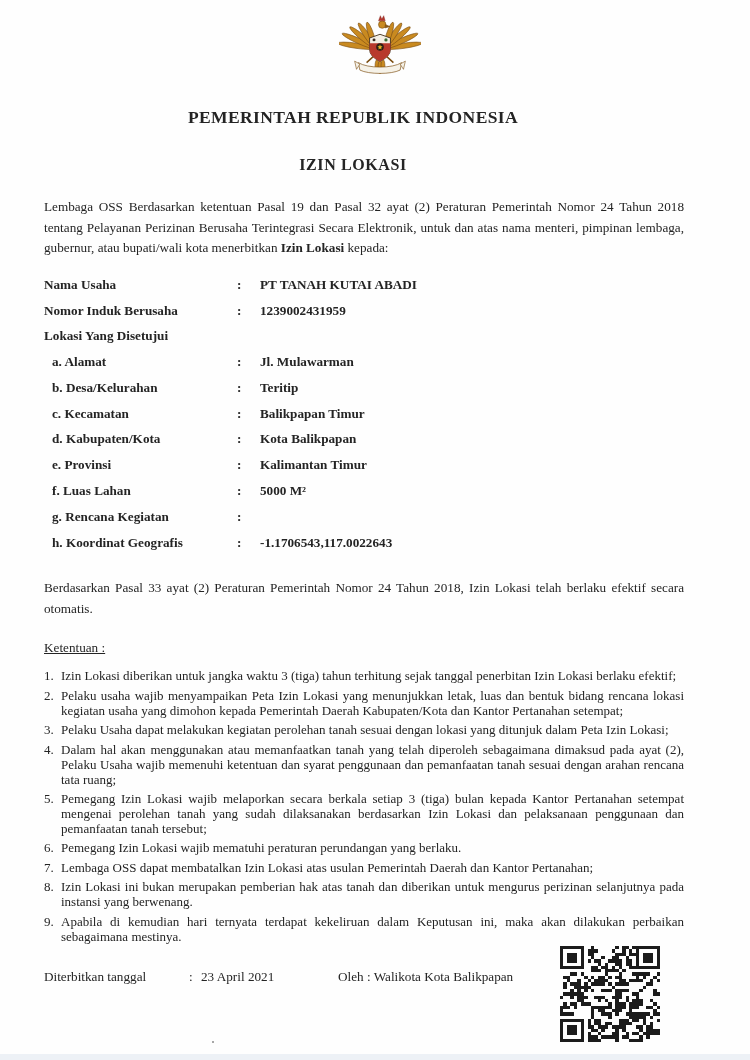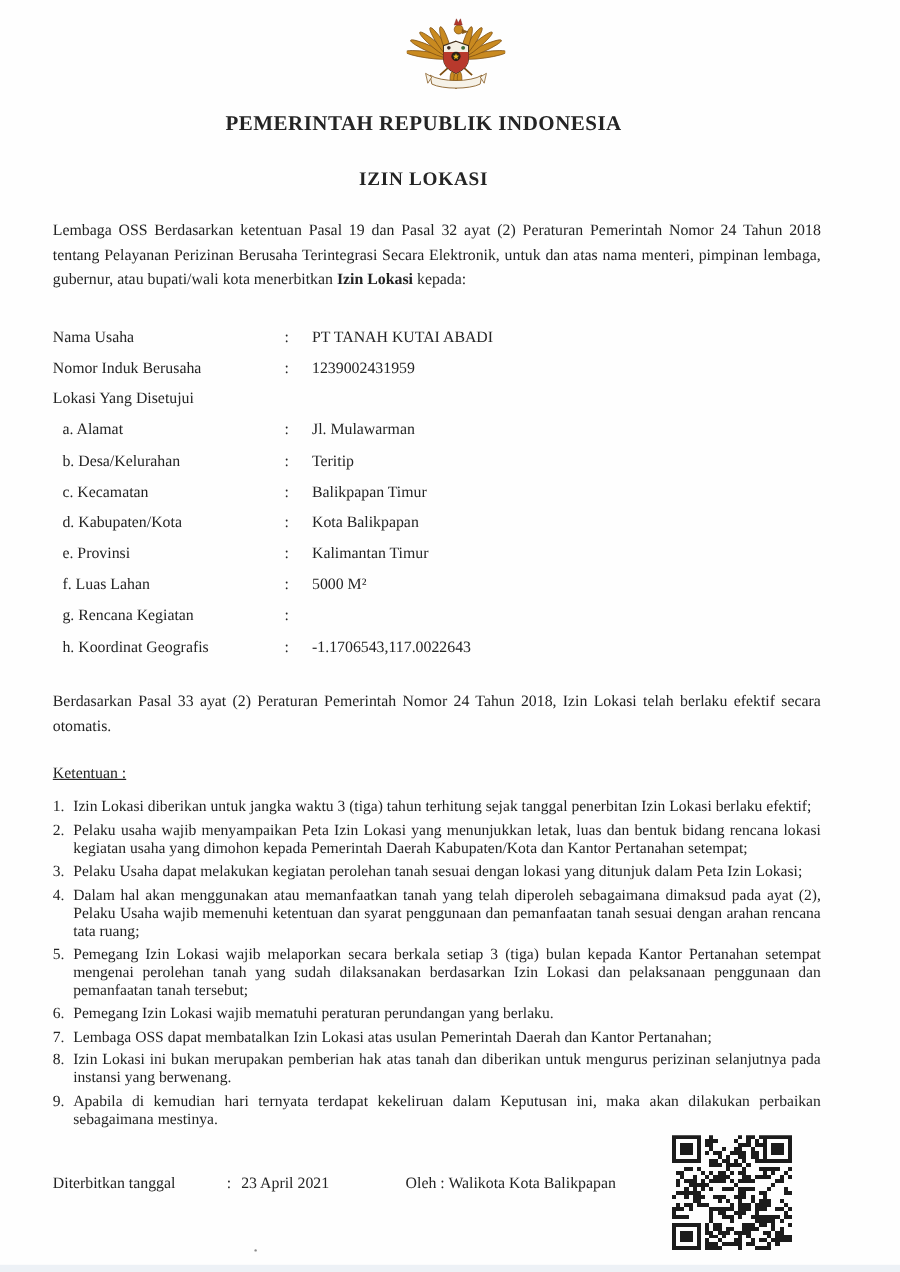--- a/index.html
+++ b/index.html
@@ -19,42 +19,43 @@
   .emblem-wrap {
     text-align: center;
     padding-top: 5px;
     padding-left: 10px;
   }
   .header {
     text-align: center;
     padding-right: 44px;
   }
   .gov-title {
-    margin-top: 10px;
+    margin-top: 26px;
     font-size: 17.5px;
     font-weight: 700;
     letter-spacing: 0.4px;
   }
   .doc-title {
     margin-top: 28px;
     font-size: 16px;
     font-weight: 700;
     letter-spacing: 0.6px;
   }
   .content {
     padding: 0 66px 0 44px;
   }
   .intro {
     margin-top: 23px;
     font-size: 13.2px;
     line-height: 20.6px;
     text-align: justify;
   }
   .fields {
-    margin-top: 28px;
+    margin-top: 17px;
+    font-weight: bold;
   }
   .frow {
     display: flex;
     font-size: 13.2px;
     line-height: 17.6px;
     margin-bottom: 8.2px;
   }
   .frow .flabel { width: 193px; flex-shrink: 0; }
   .frow.findent { padding-left: 8px; }
   .frow.findent .flabel { width: 185px; }
@@ -87,21 +88,21 @@
   }
   .cond-text {
     flex: 1;
     font-size: 13px;
     line-height: 14.9px;
     text-align: justify;
   }
   .footer {
     position: relative;
     display: flex;
-    margin-top: 37px;
+    margin-top: 24px;
     font-size: 13.2px;
   }
   .footer .flabel { width: 145px; flex-shrink: 0; }
   .footer .fcolon { width: 12px; flex-shrink: 0; }
   .footer .fby { position: absolute; left: 294px; top: 0; }
   .qr {
     position: absolute;
     left: 560px;
     top: 946px;
     width: 100px;

